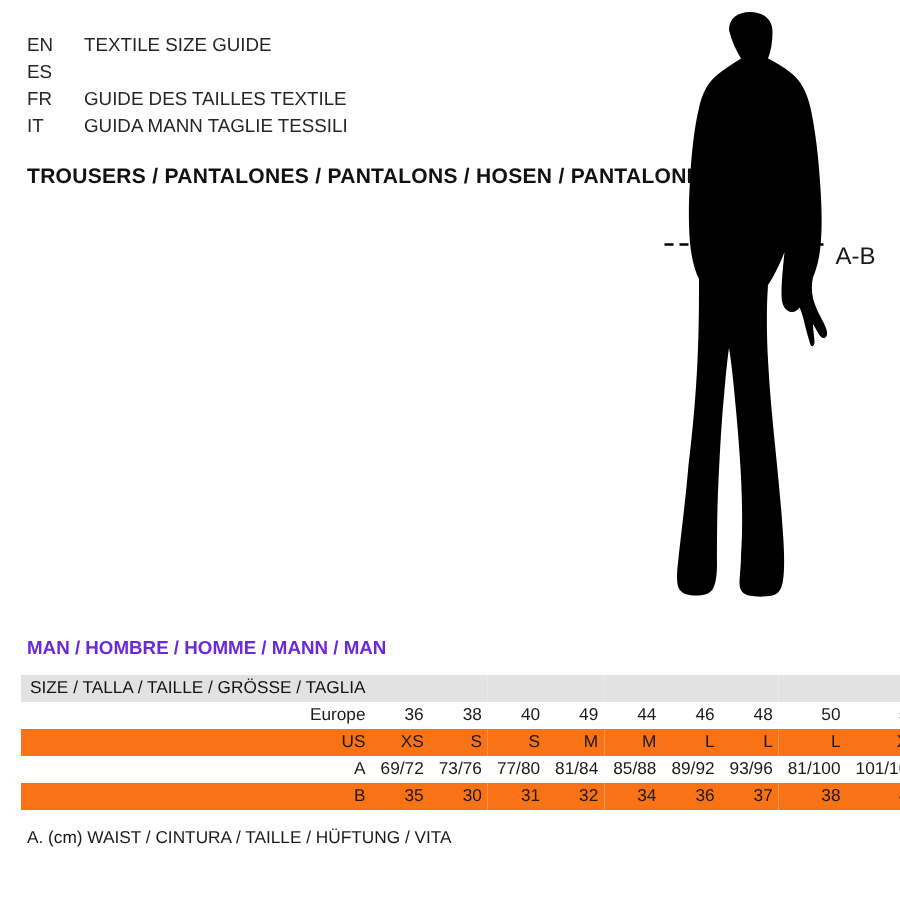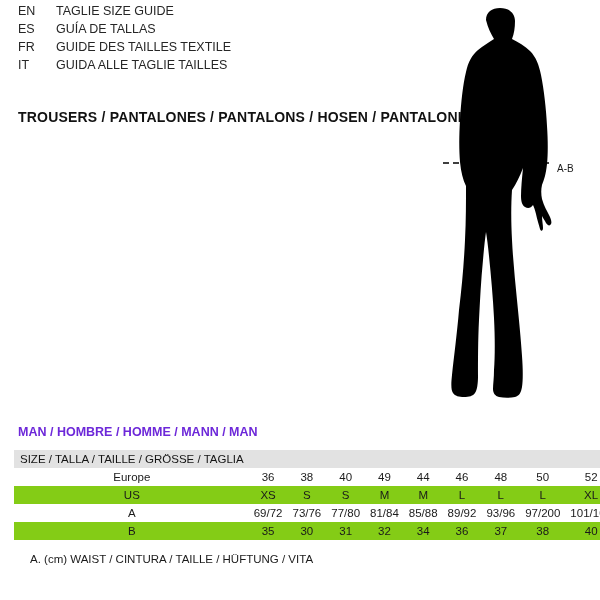--- a/index.html
+++ b/index.html
@@ -18,21 +18,21 @@
   .page {
     position: relative;
     width: 600px;
     height: 600px;
   }
 
   
   .lang-block {
     position: absolute;
     left: 18px;
-    top: 2px;
+    top: 21px;
     width: 360px;
   }
   .lang-row {
     display: flex;
     align-items: baseline;
     height: 18px;
     line-height: 18px;
   }
   .lang-code {
     width: 38px;
@@ -65,21 +65,21 @@
     width: 170px;
     height: 400px;
   }
   .figure-wrap svg {
     display: block;
   }
   .ab-label {
     position: absolute;
     left: 137px;
     top: 155px;
-    font-size: 10px;
+    font-size: 16px;
     color: #1a1a1a;
   }
 
   
   .table-title {
     position: absolute;
     left: 18px;
     top: 425px;
     font-size: 12.5px;
     font-weight: bold;
@@ -89,74 +89,73 @@
   table.size-table {
     position: absolute;
     left: 14px;
     top: 450px;
     width: 572px;
     border-collapse: collapse;
     font-size: 11.5px;
   }
   table.size-table td, table.size-table th {
     padding: 3px 4px 3px 6px;
-    text-align: center;
+    text-align: right;
     font-weight: normal;
     color: #1a1a1a;
     white-space: nowrap;
   }
   table.size-table tr.row-head th {
     background: #e2e2e2;
     font-size: 11.5px;
     color: #141414;
   }
   table.size-table tr.row-alt td {
-    background: #84cc16;
+    background: #f97316;
   }
   table.size-table td.label-col,
   table.size-table th.label-col {
     width: 78px;
   }
   table.size-table td.val,
   table.size-table th.val {
     width: 53px;
   }
 
   
   .footnotes {
     position: absolute;
     left: 18px;
     top: 552px;
     font-size: 11.5px;
     line-height: 15px;
     color: #1a1a1a;
   }
-  .footnotes div { white-space: nowrap; margin-left: 12px; }
+  .footnotes div { white-space: nowrap; }
 </style>
 </head>
 <body>
 
 <div class="page">
 
   <div class="lang-block">
     <div class="lang-row">
       <span class="lang-code">EN</span>
-      <span class="lang-text">TAGLIE SIZE GUIDE</span>
+      <span class="lang-text">TEXTILE SIZE GUIDE</span>
     </div>
     <div class="lang-row">
       <span class="lang-code">ES</span>
-      <span class="lang-text">GUÍA DE TALLAS</span>
     </div>
     <div class="lang-row">
       <span class="lang-code">FR</span>
       <span class="lang-text">GUIDE DES TAILLES TEXTILE</span>
     </div>
     <div class="lang-row">
       <span class="lang-code">IT</span>
-      <span class="lang-text">GUIDA ALLE TAGLIE TAILLES</span>
+      <span class="lang-text">GUIDA MANN TAGLIE TESSILI</span>
     </div>
   </div>
 
   <div class="category-title">TROUSERS / PANTALONES / PANTALONS / HOSEN / PANTALONI</div>
 
   <div class="figure-wrap">
     <svg width="170" height="400" viewBox="0 0 170 400" xmlns="http://www.w3.org/2000/svg">
       <path fill="#000000" d="
         M66,12
         C66,4 72,0 80,0
@@ -260,21 +259,21 @@
       </tr>
       <tr>
         <td class="label-col">A</td>
         <td class="val">69/72</td>
         <td class="val">73/76</td>
         <td class="val">77/80</td>
         <td class="val">81/84</td>
         <td class="val">85/88</td>
         <td class="val">89/92</td>
         <td class="val">93/96</td>
-        <td class="val">97/200</td>
+        <td class="val">81/100</td>
         <td class="val">101/104</td>
 
       </tr>
       <tr class="row-alt">
         <td class="label-col">B</td>
         <td class="val">35</td>
         <td class="val">30</td>
         <td class="val">31</td>
         <td class="val">32</td>
         <td class="val">34</td>

